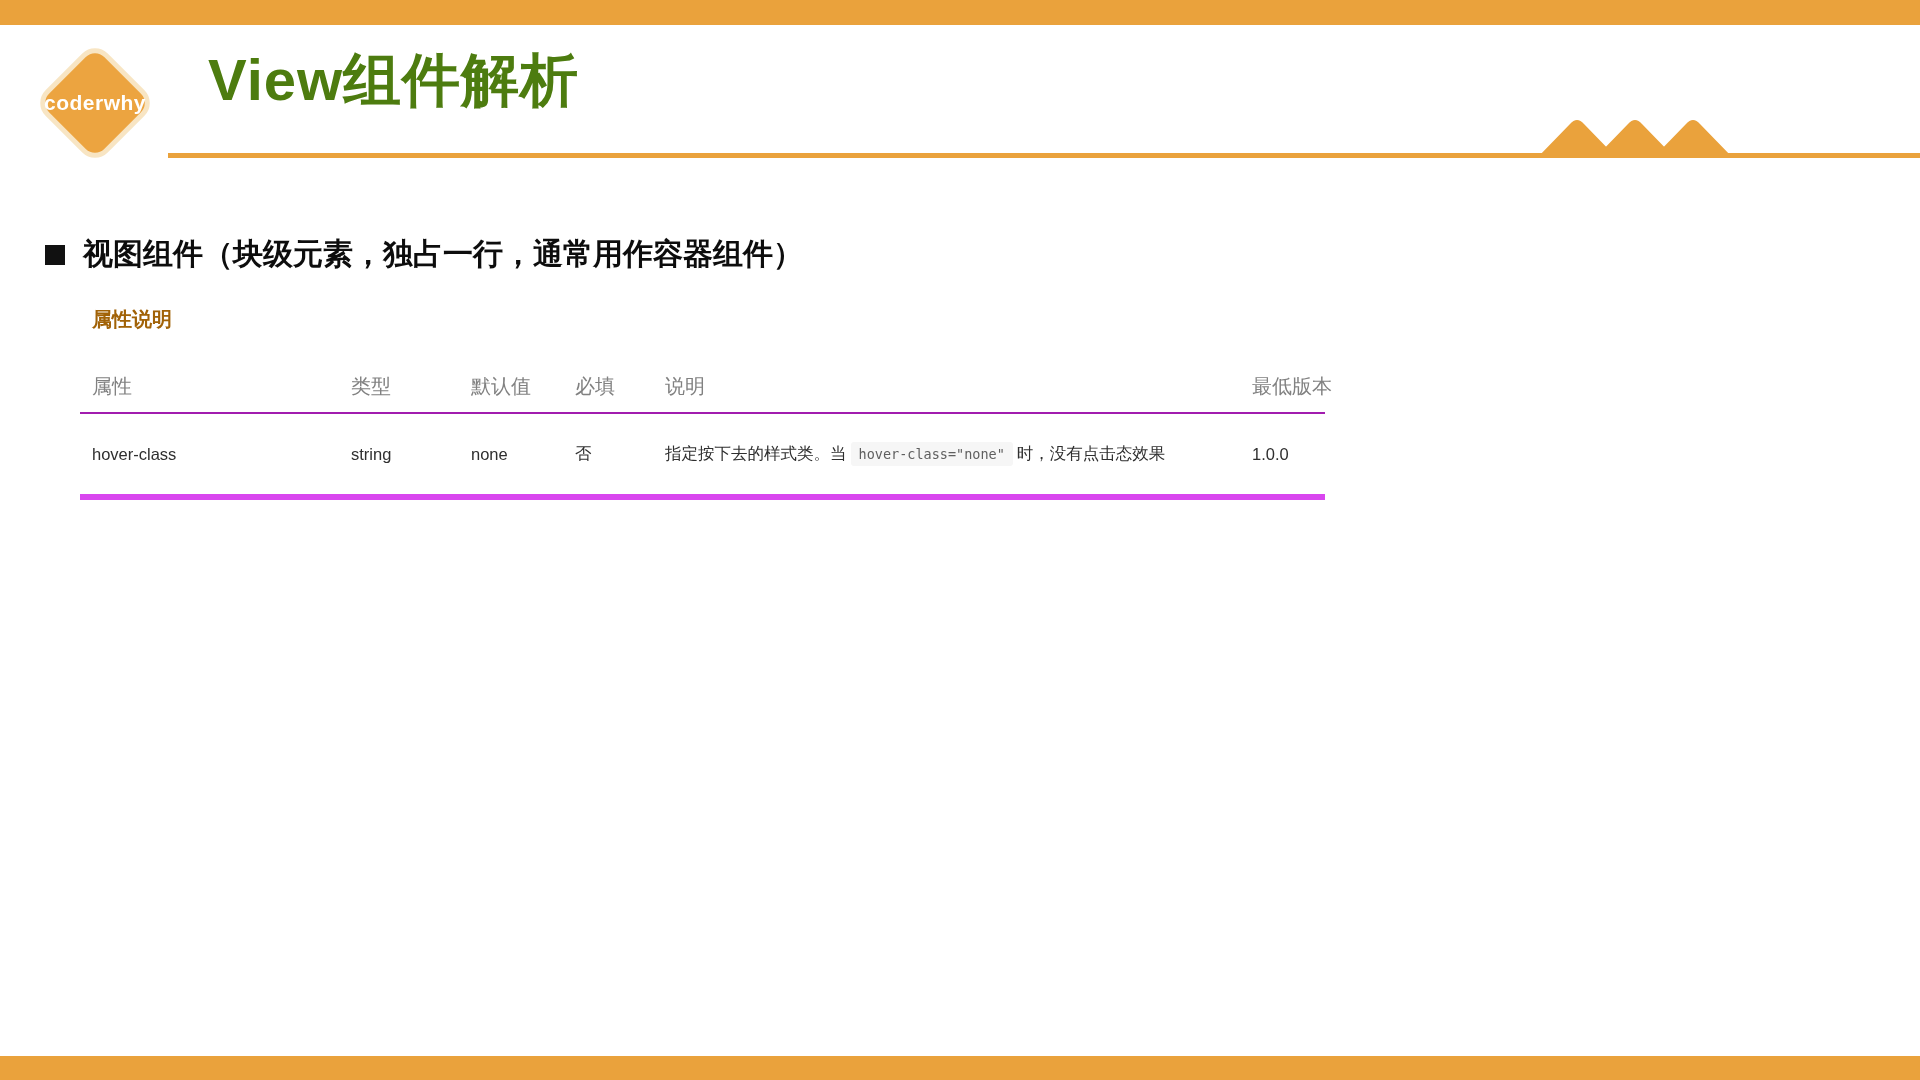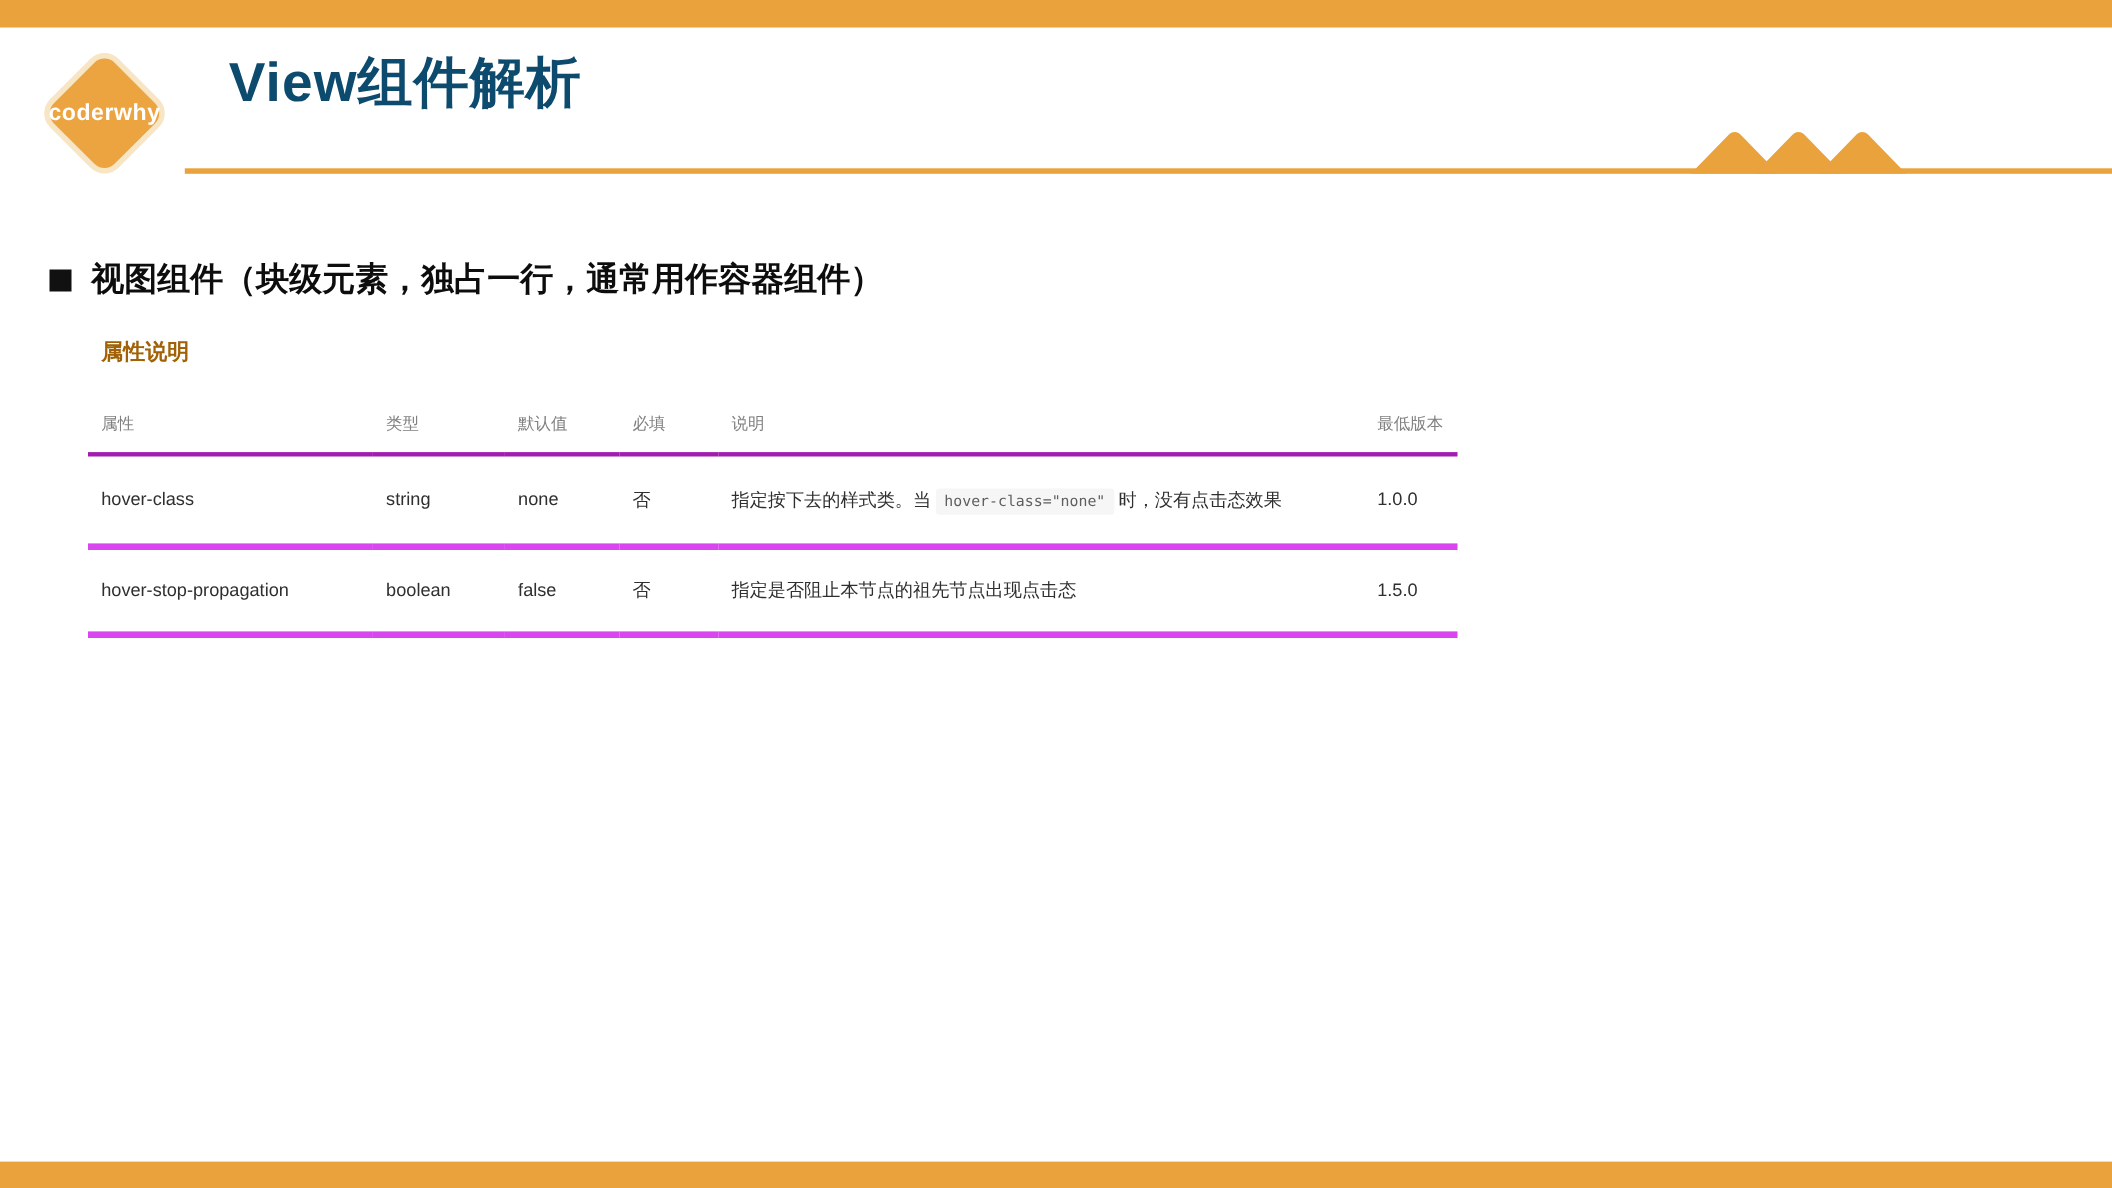--- a/index.html
+++ b/index.html
@@ -18,22 +18,22 @@
     background: #ECA440; border: 5px solid #F8E5C3; border-radius: 18px;
     transform: rotate(45deg); z-index: 3;
   }
   .logo-text {
     width: 100%; height: 100%; display: flex; align-items: center; justify-content: center;
     transform: rotate(-45deg); color: #ffffff; font-size: 21px; font-weight: bold; letter-spacing: 0.5px;
   }
 
   
   .page-title {
-    position: absolute; left: 208px; top: 42px; color: #0c4a6e;
-    font-size: 50px; font-weight: 900; letter-spacing: 1px; white-space: nowrap;
+    position: absolute; left: 208px; top: 42px; color: #4d7c0f;
+    font-size: 58px; font-weight: 900; letter-spacing: 1px; white-space: nowrap;
   }
   .title-underline {
     position: absolute; left: 168px; right: 0; top: 153px; height: 5px; background: #EAA23C;
   }
   .mountains { position: absolute; left: 1528px; top: 114px; z-index: 2; }
 
   
   .bullet-row { position: absolute; left: 45px; top: 210px; display: flex; align-items: center; margin-top: 24px; }
   .bullet-square { width: 20px; height: 20px; background: #111111; margin-right: 18px; flex: 0 0 auto; }
   .bullet-text { font-size: 30px; font-weight: bold; color: #0d0d0d; white-space: nowrap; }
@@ -41,22 +41,22 @@
   
   .section-title { position: absolute; left: 92px; top: 306px; font-size: 20px; font-weight: bold; color: #a16207; }
 
   
   .props-table {
     position: absolute; left: 80px; top: 360px; width: 1245px;
     border-collapse: collapse; table-layout: fixed;
   }
   .props-table th {
     height: 53px; text-align: left; vertical-align: middle;
-    font-size: 15px; font-weight: 400; color: #818181;
-    border-bottom: 4px solid #a21caf; padding: 0 0 0 12px; white-space: nowrap;
+    font-size: 20px; font-weight: 400; color: #818181;
+    border-bottom: 2px solid #a21caf; padding: 0 0 0 12px; white-space: nowrap;
   }
   .props-table td {
     vertical-align: middle; border-bottom: 6px solid #d946ef;
     font-size: 16.5px; color: #2f2f2f; padding: 0 0 0 12px; white-space: nowrap; overflow: hidden;
   }
   .props-table tr.row-1 td { height: 84px; }
   .props-table tr.row-n td { height: 80px; }
   .cell-desc { font-size: 16px; color: #3a3a3a; }
   .cell-version { color: #3E4B66; }
   .code-chip {
@@ -114,26 +114,18 @@
     </thead>
     <tbody>
       <tr class="row-1">
         <td>hover-class</td>
         <td>string</td>
         <td>none</td>
         <td>否</td>
         <td class="cell-desc"><span>指定按下去的样式类。当</span><span class="code-chip">hover-class="none"</span><span>时，没有点击态效果</span></td>
         <td class="cell-version">1.0.0</td>
       </tr>
-      <tr class="row-n">
-        <td>hover-stop-propagation</td>
-        <td>boolean</td>
-        <td>false</td>
-        <td>否</td>
-        <td class="cell-desc">指定是否阻止本节点的祖先节点出现点击态</td>
-        <td class="cell-version">1.5.0</td>
-      </tr>
     </tbody>
   </table>
 
   <div class="bottom-bar"></div>
 
 </div>
 
 </body></html>

